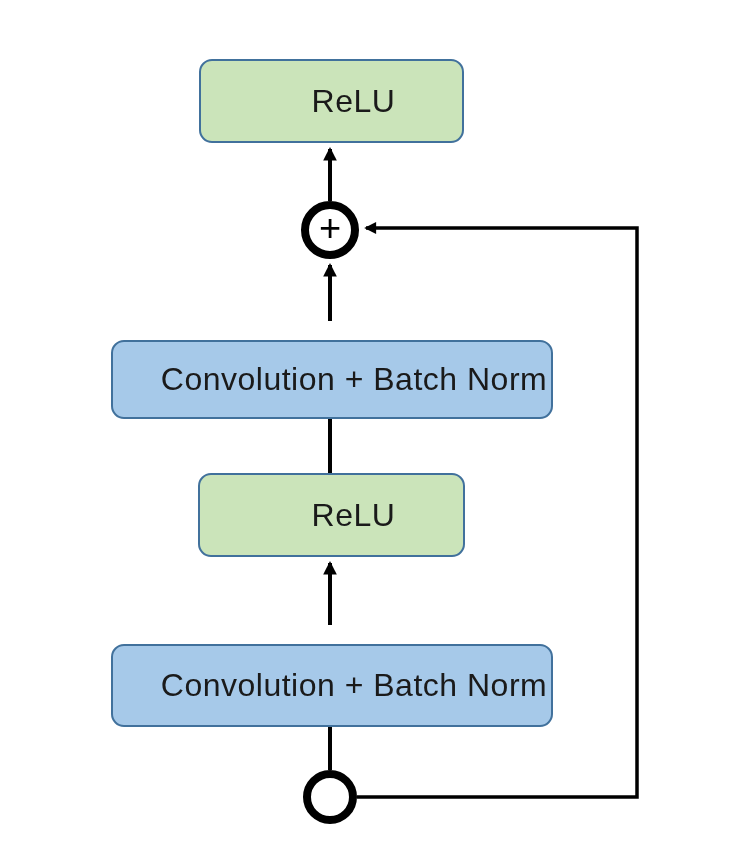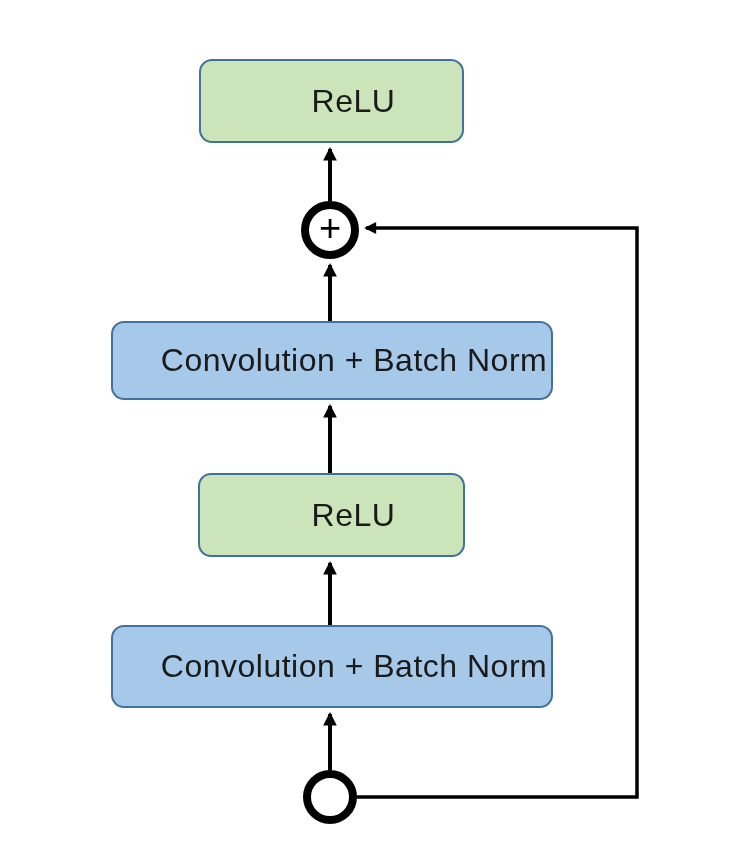--- a/index.html
+++ b/index.html
@@ -53,21 +53,21 @@
     align-items: center;
     justify-content: center;
     color: var(--text);
     font-size: 32px;
     font-weight: 400;
     letter-spacing: 0.5px;
     white-space: nowrap;
     padding-left: 44px;
   }
   .box.green { background: var(--green-fill); }
-  .box.blue  { background: var(--blue-fill); }
+  .box.blue  { background: var(--blue-fill); margin-top: 19px; }
   .box-relu-top   { left: 199px; top: 59px;  width: 265px; height: 84px; }
   .box-conv-top   { left: 111px; top: 321px; width: 442px; height: 79px; }
   .box-relu-mid   { left: 198px; top: 473px; width: 267px; height: 84px; }
   .box-conv-bottom{ left: 111px; top: 625px; width: 442px; height: 83px; }
   .plus-label {
     position: absolute;
     left: 305px; top: 205px;
     width: 50px; height: 50px;
     display: flex;
     align-items: center;

